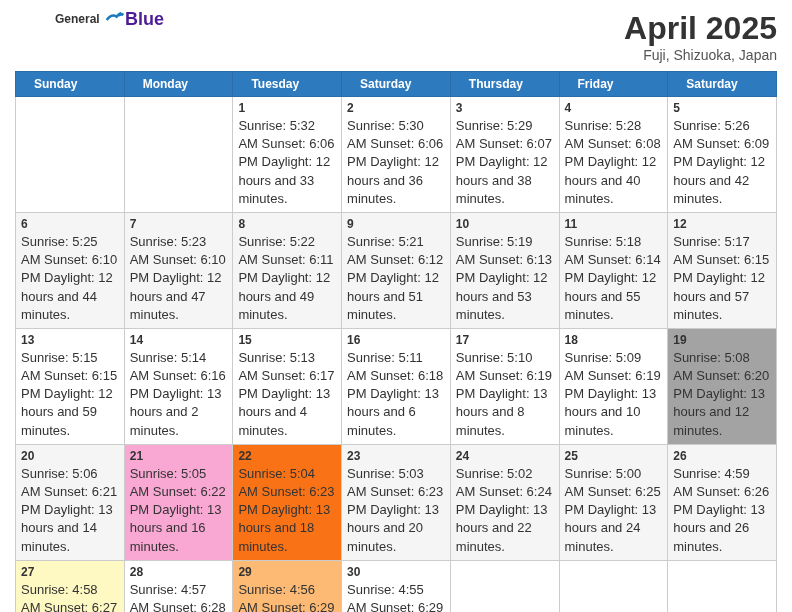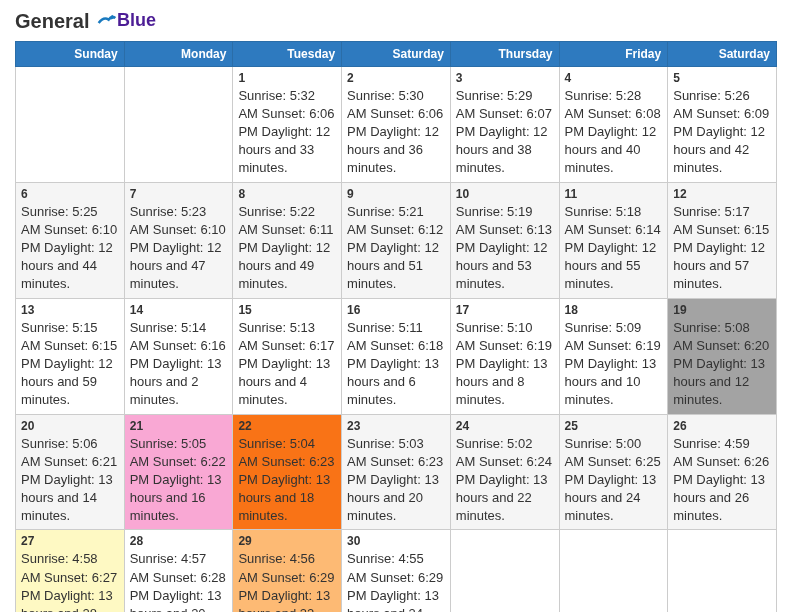--- a/index.html
+++ b/index.html
@@ -46,22 +46,22 @@
     }
     .calendar {
       border: 1px solid #ccc;
       border-collapse: collapse;
       width: 100%;
       flex: 1;
     }
     .calendar th {
       background-color: #2e7abf;
       color: white;
-      text-align: right;
-      padding: 5px 6px;
+      text-align: left;
+      padding: 5px 18px;
       font-size: 12px;
       font-weight: bold;
       border: 1px solid #2a6da8;
     }
     .calendar td {
       border: 1px solid #ccc;
       vertical-align: top;
       padding: 4px 5px;
       width: calc(100% / 7);
       font-size: 10px;
@@ -91,32 +91,34 @@
     }
   </style>
 </head>
 <body>
 
 <div class="page">
   <div class="header">
     <div class="logo">
       <div>
         <div style="display:flex;align-items:center;">
-          <div style="font-size:20px;font-weight:bold;color:#333;line-height:1.1;">
+          <div style="font-size:12px;font-weight:bold;color:#333;line-height:1.1;margin-left:40px;">
             <span style="color:#333;">General</span>
             <svg class="logo-icon" viewBox="0 0 24 24" style="display:inline-block;vertical-align:middle;">
               <path d="M2 12 Q8 4 14 8 Q18 2 22 6" stroke="#1a7abf" stroke-width="3" fill="none"></path>
               <polygon points="18,2 22,6 16,8" fill="#1a7abf"></polygon>
             </svg>
           </div>
           <div style="font-size:18px;font-weight:bold;color:#4c1d95;margin-top:-2px;">Blue</div>
         </div>
       </div>
     </div>
     <div class="title-area">
+      <div class="month-title">April 2025</div>
+      <div class="location">Fuji, Shizuoka, Japan</div>
     </div>
   </div>
 
   <table class="calendar">
     <thead>
       <tr>
         <th>Sunday</th>
         <th>Monday</th>
         <th>Tuesday</th>
         <th>Saturday</th>

